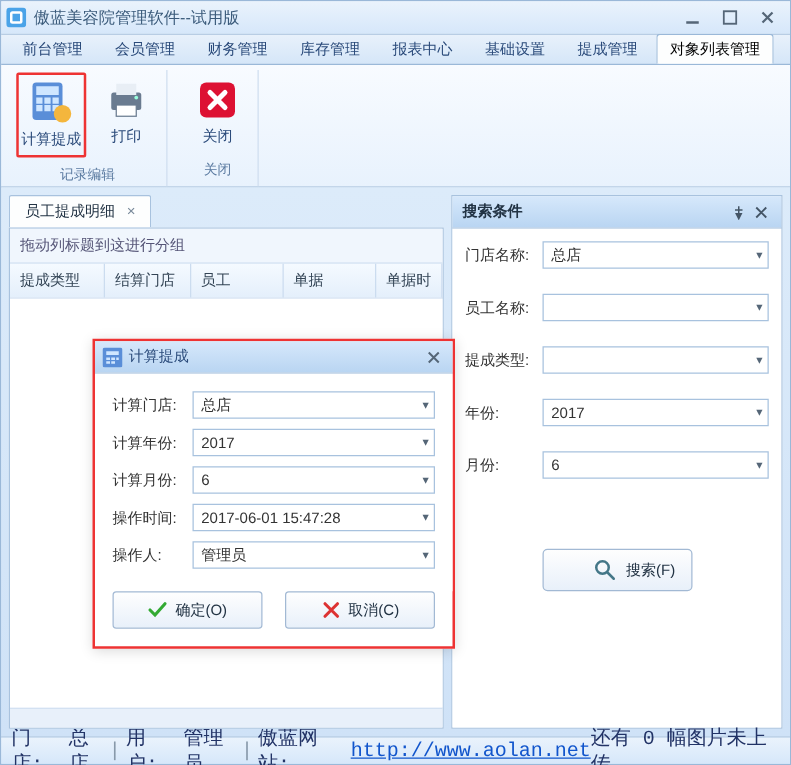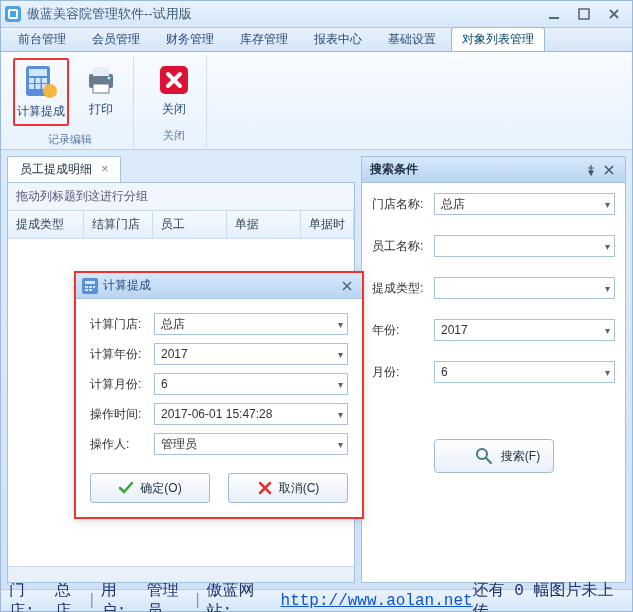--- a/index.html
+++ b/index.html
@@ -12,21 +12,21 @@
     overflow: hidden;
     color: #333;
   }
   .window { width: 633px; height: 612px; background: linear-gradient(#e8f1fb,#d5e6f8); border:1px solid #9ab8d8; display:flex; flex-direction:column;}
   .titlebar { height:26px; background: linear-gradient(#eaf3fc,#d6e7fa); display:flex; align-items:center; padding:13px 4px; border-bottom:1px solid #b8cde4;}
   .titlebar .app-icon { width:16px; height:16px; margin-right:6px; }
   .titlebar .title { flex:1; color:#3a5a7a; font-size:13px;}
   .titlebar .winbtn { width:28px; height:18px; margin-left:2px; display:flex; align-items:center; justify-content:center; color:#567; border-radius:2px;}
   .tabstrip { height:24px; display:flex; align-items:flex-end; padding:0 6px; gap:4px; background:linear-gradient(#e8f1fb,#d5e6f8); border-bottom:1px solid #9ab8d8;}
   .tab { padding:3px 10px 3px 10px; color:#2a4a7a; border:1px solid transparent; border-bottom:none; cursor:pointer; background:transparent; border-radius:3px 3px 0 0;}
-  .tab.active { background:#fdfefe; border-color:#9ab8d8; color:#0c4a6e;}
+  .tab.active { background:#fdfefe; border-color:#9ab8d8; color:#000000;}
   .ribbon { height:98px; background:linear-gradient(#f8fbff,#e8f2fd); border-bottom:1px solid #b8cde4; display:flex; padding:4px 6px 0 6px; gap:8px;}
   .ribgroup { display:flex; flex-direction:column; align-items:center; padding:2px 6px 0 6px; border-right:1px solid #d0deef;}
   .ribgroup-items { display:flex; gap:6px;}
   .ribitem { width:52px; display:flex; flex-direction:column; align-items:center; gap:3px; padding:4px 2px; cursor:pointer; border-radius:3px;}
   .ribitem .ricon { width:36px; height:36px; display:flex; align-items:center; justify-content:center;}
   .ribitem-label { color:#2a4a7a; font-size:12px;}
   .ribgroup-label { font-size:11px; color:#5a7aa0; margin-top:6px; padding-bottom:2px;}
   .ribitem.highlight { border:2px solid #e33; border-radius:2px; width:56px;}
   .content { flex:1; display:flex; gap:6px; padding:6px; overflow:hidden; background:linear-gradient(#dcebfa,#cfe2f7);}
   .leftpanel { flex:1; display:flex; flex-direction:column; min-width:0;}
@@ -96,20 +96,21 @@
     </span>
   </div>
 
   <div class="tabstrip">
     <div class="tab">前台管理</div>
     <div class="tab">会员管理</div>
     <div class="tab">财务管理</div>
     <div class="tab">库存管理</div>
     <div class="tab">报表中心</div>
     <div class="tab">基础设置</div>
+    <div class="tab">提成管理</div>
     <div class="tab active">对象列表管理</div>
   </div>
 
   <div class="ribbon">
     <div class="ribgroup">
       <div class="ribgroup-items">
         <div class="ribitem highlight">
           <span class="ricon">
             <svg viewBox="0 0 36 36">
                 <rect x="3" y="2" width="24" height="30" rx="3" fill="#5a8ed8"></rect>

